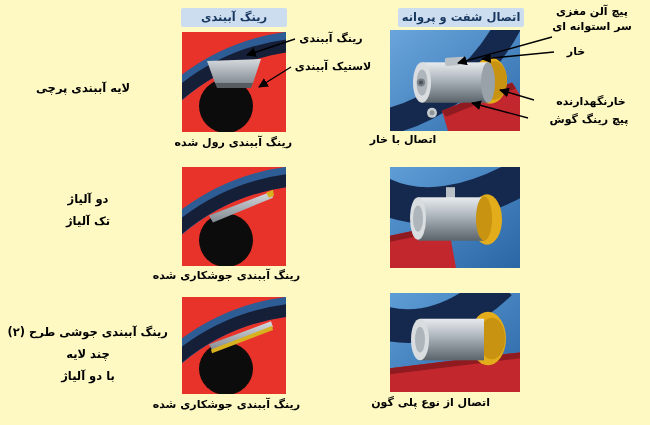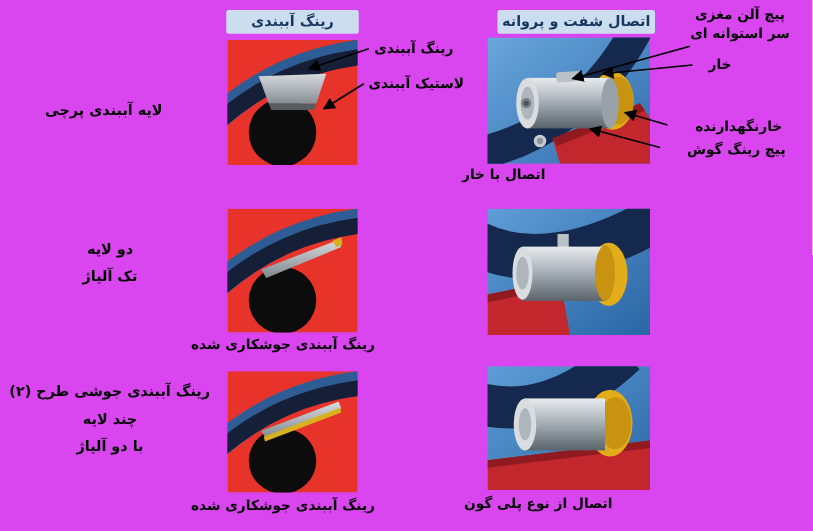--- a/index.html
+++ b/index.html
@@ -1,18 +1,18 @@
 <!DOCTYPE html>
 <html lang="fa"><head>
 <meta charset="utf-8">
 <style>
   * { margin:0; padding:0; box-sizing:border-box; }
   html,body { background:#ffffff; }
   body { font-family:"DejaVu Sans", sans-serif; }
-  .page { position:relative; width:650px; height:425px; background:#d946ef; overflow:hidden; }
+  .page { position:relative; width:650px; height:425px; background:#fef9c3; overflow:hidden; }
   .abs { position:absolute; }
   .rtl { direction:rtl; unicode-bidi:embed; }
   .hdr { background:#cdddf0; color:#17375e; font-weight:bold; font-size:11.5px;
          text-align:center; height:19px; line-height:19px; border-radius:2px; white-space:nowrap; }
   .cap { color:#000; font-weight:bold; font-size:11px; text-align:center; white-space:nowrap; }
   .lbl { color:#000; font-weight:bold; font-size:11.5px; text-align:center; line-height:22px; }
   .lbl span { display:block; white-space:nowrap; }
   .ann { color:#000; font-weight:bold; font-size:11px; text-align:center; white-space:nowrap; line-height:15px; }
   figure { margin:0; position:absolute; }
   svg { display:block; }
@@ -23,24 +23,24 @@
 
 <div class="page">
 
   <div class="abs hdr rtl" style="left:181px; top:8px; width:106px;">رینگ آببندی</div>
   <div class="abs hdr rtl" style="left:398px; top:8px; width:126px;">اتصال شفت و پروانه</div>
 
   <div class="abs lbl rtl" style="left:8px; top:77px; width:150px;">
     <span>لایه آببندی پرچی</span>
   </div>
   <div class="abs lbl rtl" style="left:8px; top:188px; width:160px;">
-    <span>دو لایه</span>
+    <span>دو آلیاژ</span>
     <span>تک آلیاژ</span>
   </div>
-  <div class="abs lbl rtl" style="left:8px; top:302px; width:160px;">
+  <div class="abs lbl rtl" style="left:8px; top:321px; width:160px;">
     <span>رینگ آببندی جوشی طرح (۲)</span>
     <span>چند لایه</span>
     <span>با دو آلیاژ</span>
   </div>
 
   <figure style="left:182px; top:32px;">
     <svg viewBox="0 0 104 100" width="104" height="100" preserveAspectRatio="none" role="img">
       <defs>
         <linearGradient id="st1" x1="0" y1="0" x2="0" y2="1">
           <stop offset="0" stop-color="#d6dade"></stop>
@@ -48,20 +48,21 @@
         </linearGradient>
       </defs>
       <rect width="104" height="100" fill="#e8332a"></rect>
       <path d="M-8 62 C 26 32, 64 14, 112 9" stroke="#2e5d96" stroke-width="20" fill="none"></path>
       <path d="M-8 66 C 26 36, 64 18, 112 13" stroke="#161f38" stroke-width="13" fill="none"></path>
       <circle cx="44" cy="74" r="27" fill="#0c0c0c"></circle>
       <polygon points="25,29 79,27 71,51 33,51" fill="url(#st1)"></polygon>
       <polygon points="33,51 71,51 69,56 35,56" fill="#565c60"></polygon>
     </svg>
   </figure>
+  <div class="abs cap rtl" style="left:176px; top:136px; width:116px;">رینگ آببندی رول شده</div>
 
   <figure style="left:182px; top:167px;">
     <svg viewBox="0 0 104 100" width="104" height="99" preserveAspectRatio="none" role="img">
       <defs>
         <linearGradient id="st2" x1="0" y1="0" x2="0" y2="1">
           <stop offset="0" stop-color="#d6dade"></stop>
             <stop offset="1" stop-color="#80888f"></stop>
         </linearGradient>
       </defs>
       <rect width="104" height="100" fill="#e8332a"></rect>

